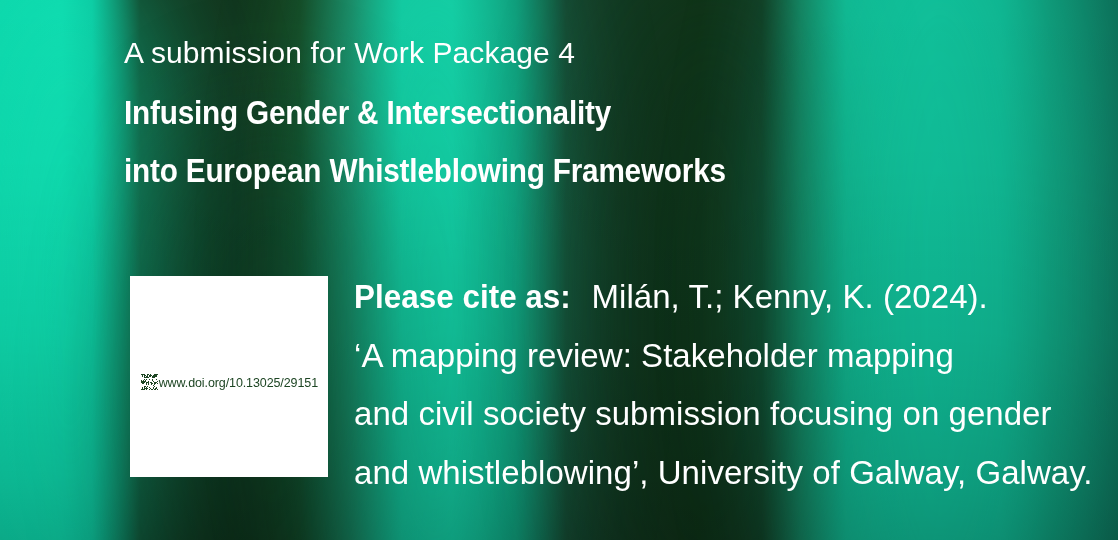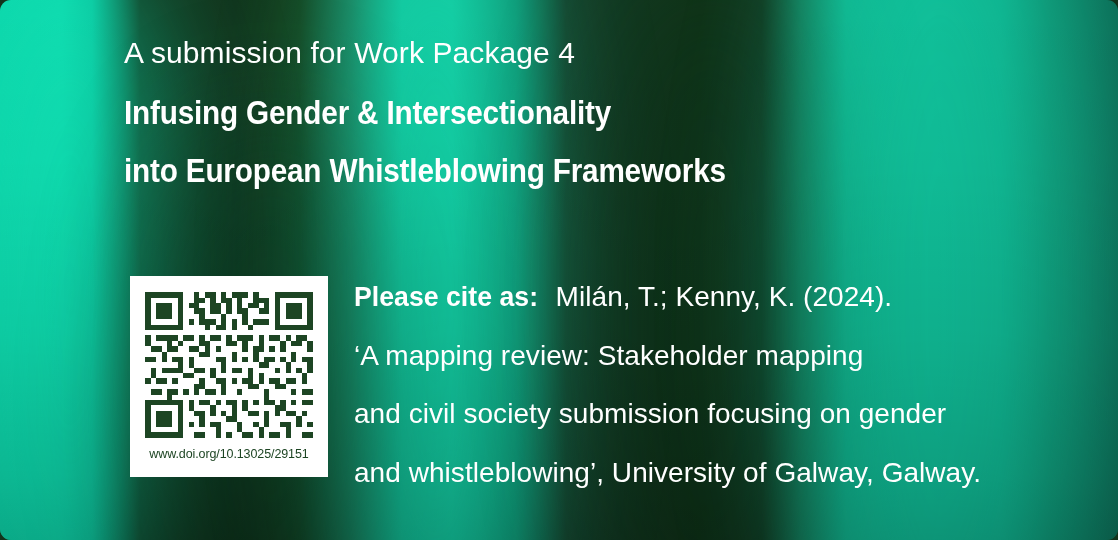--- a/index.html
+++ b/index.html
@@ -10,21 +10,20 @@
   body {
     font-family: "Liberation Sans", sans-serif;
   }
 
   #slide {
     position: relative;
     width: 1118px;
     height: 540px;
     overflow: hidden;
     background: #13341c;
-    border-radius: 11px;
   }
 
   
   .bg-bands {
     position: absolute;
     inset: 0;
     background: linear-gradient(
       90deg,
       #0dd6ab 0px,
       #0fd8ad 60px,
@@ -141,21 +140,20 @@
   .qr-card {
     position: absolute;
     left: 130px;
     top: 276px;
     width: 198px;
     height: 201px;
     background: #ffffff;
     box-sizing: border-box;
     padding: 10px 10px 0 10px;
     display: flex;
-    flex-direction: column;
     align-items: center;
   }
   .qr-grid {
     width: 178px;
     height: 158px;
     display: block;
   }
   .qr-caption {
     margin-top: 2px;
     font-size: 12.5px;
@@ -165,21 +163,21 @@
     white-space: nowrap;
   }
 
   
   .cite {
     position: absolute;
     left: 354px;
     top: 268px;
     width: 740px;
     color: #ffffff;
-    font-size: 28px;
+    font-size: 33px;
     line-height: 58.5px;
     letter-spacing: 0.05px;
   }
   .cite-line { white-space: nowrap; }
   .cite-strong {
     font-weight: 700;
     transform: scaleX(0.95);
     display: inline-block;
     transform-origin: left center;
   }

